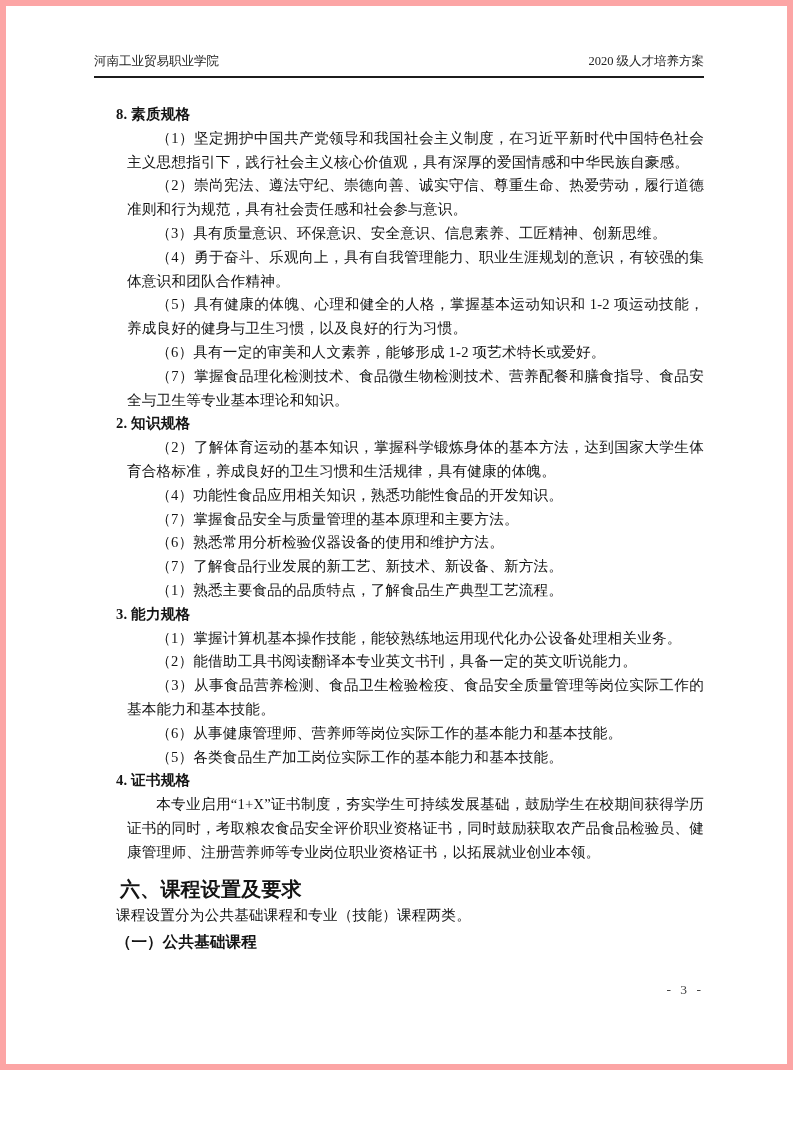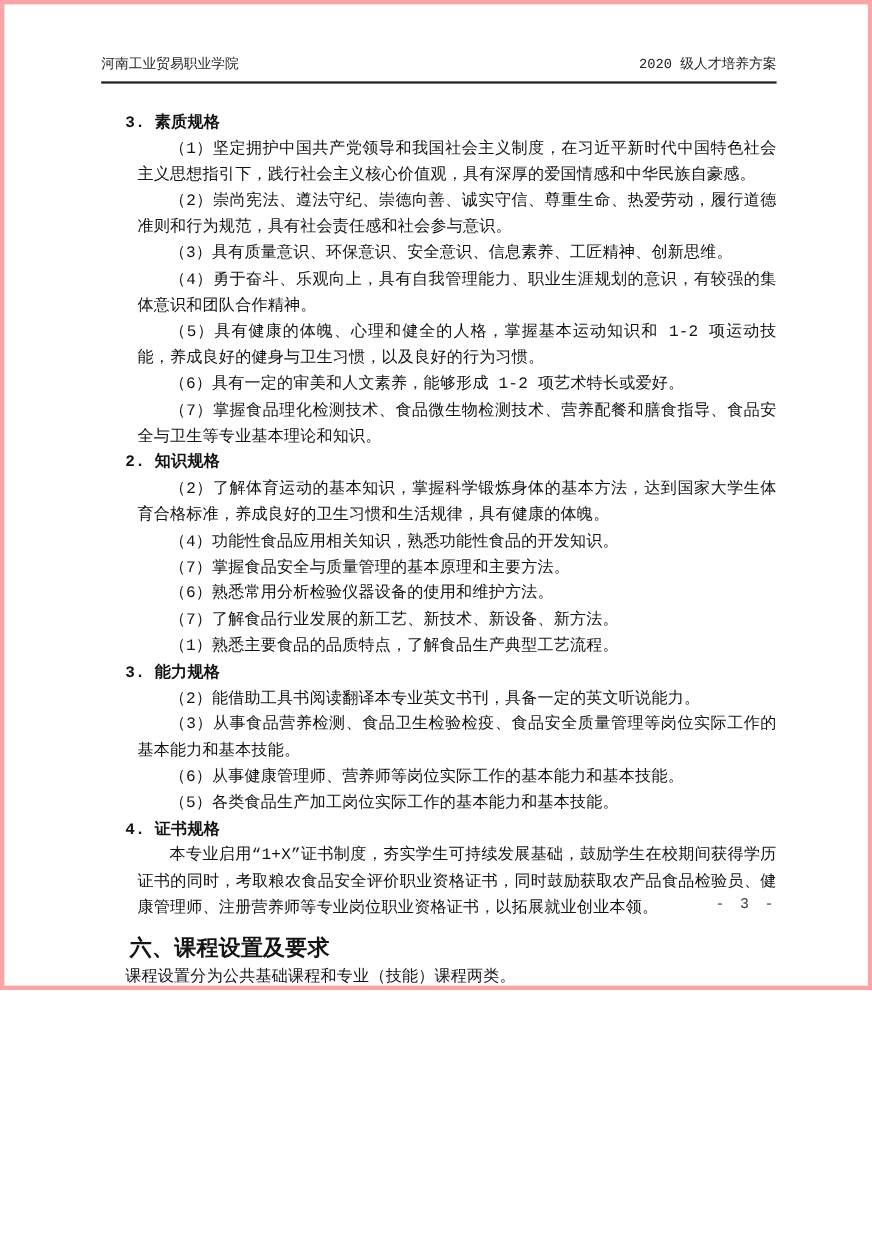--- a/index.html
+++ b/index.html
@@ -3,25 +3,25 @@
 <meta charset="utf-8">
 <style>
   html, body {
     margin: 0;
     padding: 0;
     background: #ffffff;
   }
   .page {
     position: relative;
     width: 793px;
-    height: 900px;
+    height: 1070px;
     background: #ffffff;
     box-sizing: border-box;
-    border: 4px solid #fca5a5;
-    font-family: Liberation Mono, monospace;
+    border: 6px solid #fca5a5;
+    font-family: Liberation Serif, serif;
     color: #161616;
     overflow: hidden;
   }
   .header {
     position: absolute;
     top: 48px;
     left: 88px;
     right: 83px;
     display: flex;
     justify-content: space-between;
@@ -88,36 +88,37 @@
 
 <div class="page">
 
   <div class="header">
     <span>河南工业贸易职业学院</span>
     <span>2020 级人才培养方案</span>
   </div>
 
   <div class="content">
 
-  <div class="block num-heading">3. 素质规格</div>
+  <div class="block num-heading">8. 素质规格</div>
       <div class="block para">（1）坚定拥护中国共产党领导和我国社会主义制度，在习近平新时代中国特色社会主义思想指引下，践行社会主义核心价值观，具有深厚的爱国情感和中华民族自豪感。</div>
       <div class="block para">（2）崇尚宪法、遵法守纪、崇德向善、诚实守信、尊重生命、热爱劳动，履行道德准则和行为规范，具有社会责任感和社会参与意识。</div>
       <div class="block para">（3）具有质量意识、环保意识、安全意识、信息素养、工匠精神、创新思维。</div>
       <div class="block para">（4）勇于奋斗、乐观向上，具有自我管理能力、职业生涯规划的意识，有较强的集体意识和团队合作精神。</div>
       <div class="block para">（5）具有健康的体魄、心理和健全的人格，掌握基本运动知识和 1-2 项运动技能，养成良好的健身与卫生习惯，以及良好的行为习惯。</div>
       <div class="block para">（6）具有一定的审美和人文素养，能够形成 1-2 项艺术特长或爱好。</div>
       <div class="block para">（7）掌握食品理化检测技术、食品微生物检测技术、营养配餐和膳食指导、食品安全与卫生等专业基本理论和知识。</div>
       <div class="block num-heading">2. 知识规格</div>
       <div class="block para">（2）了解体育运动的基本知识，掌握科学锻炼身体的基本方法，达到国家大学生体育合格标准，养成良好的卫生习惯和生活规律，具有健康的体魄。</div>
       <div class="block para">（4）功能性食品应用相关知识，熟悉功能性食品的开发知识。</div>
       <div class="block para">（7）掌握食品安全与质量管理的基本原理和主要方法。</div>
       <div class="block para">（6）熟悉常用分析检验仪器设备的使用和维护方法。</div>
       <div class="block para">（7）了解食品行业发展的新工艺、新技术、新设备、新方法。</div>
       <div class="block para">（1）熟悉主要食品的品质特点，了解食品生产典型工艺流程。</div>
       <div class="block num-heading">3. 能力规格</div>
+      <div class="block para">（1）掌握计算机基本操作技能，能较熟练地运用现代化办公设备处理相关业务。</div>
       <div class="block para">（2）能借助工具书阅读翻译本专业英文书刊，具备一定的英文听说能力。</div>
       <div class="block para">（3）从事食品营养检测、食品卫生检验检疫、食品安全质量管理等岗位实际工作的基本能力和基本技能。</div>
       <div class="block para">（6）从事健康管理师、营养师等岗位实际工作的基本能力和基本技能。</div>
       <div class="block para">（5）各类食品生产加工岗位实际工作的基本能力和基本技能。</div>
       <div class="block num-heading">4. 证书规格</div>
       <div class="block para">本专业启用“1+X”证书制度，夯实学生可持续发展基础，鼓励学生在校期间获得学历证书的同时，考取粮农食品安全评价职业资格证书，同时鼓励获取农产品食品检验员、健康管理师、注册营养师等专业岗位职业资格证书，以拓展就业创业本领。</div>
       <div class="block chapter-heading">六、课程设置及要求</div>
       <div class="block intro">课程设置分为公共基础课程和专业（技能）课程两类。</div>
       <div class="block sub-heading">（一）公共基础课程</div>
     </div>

